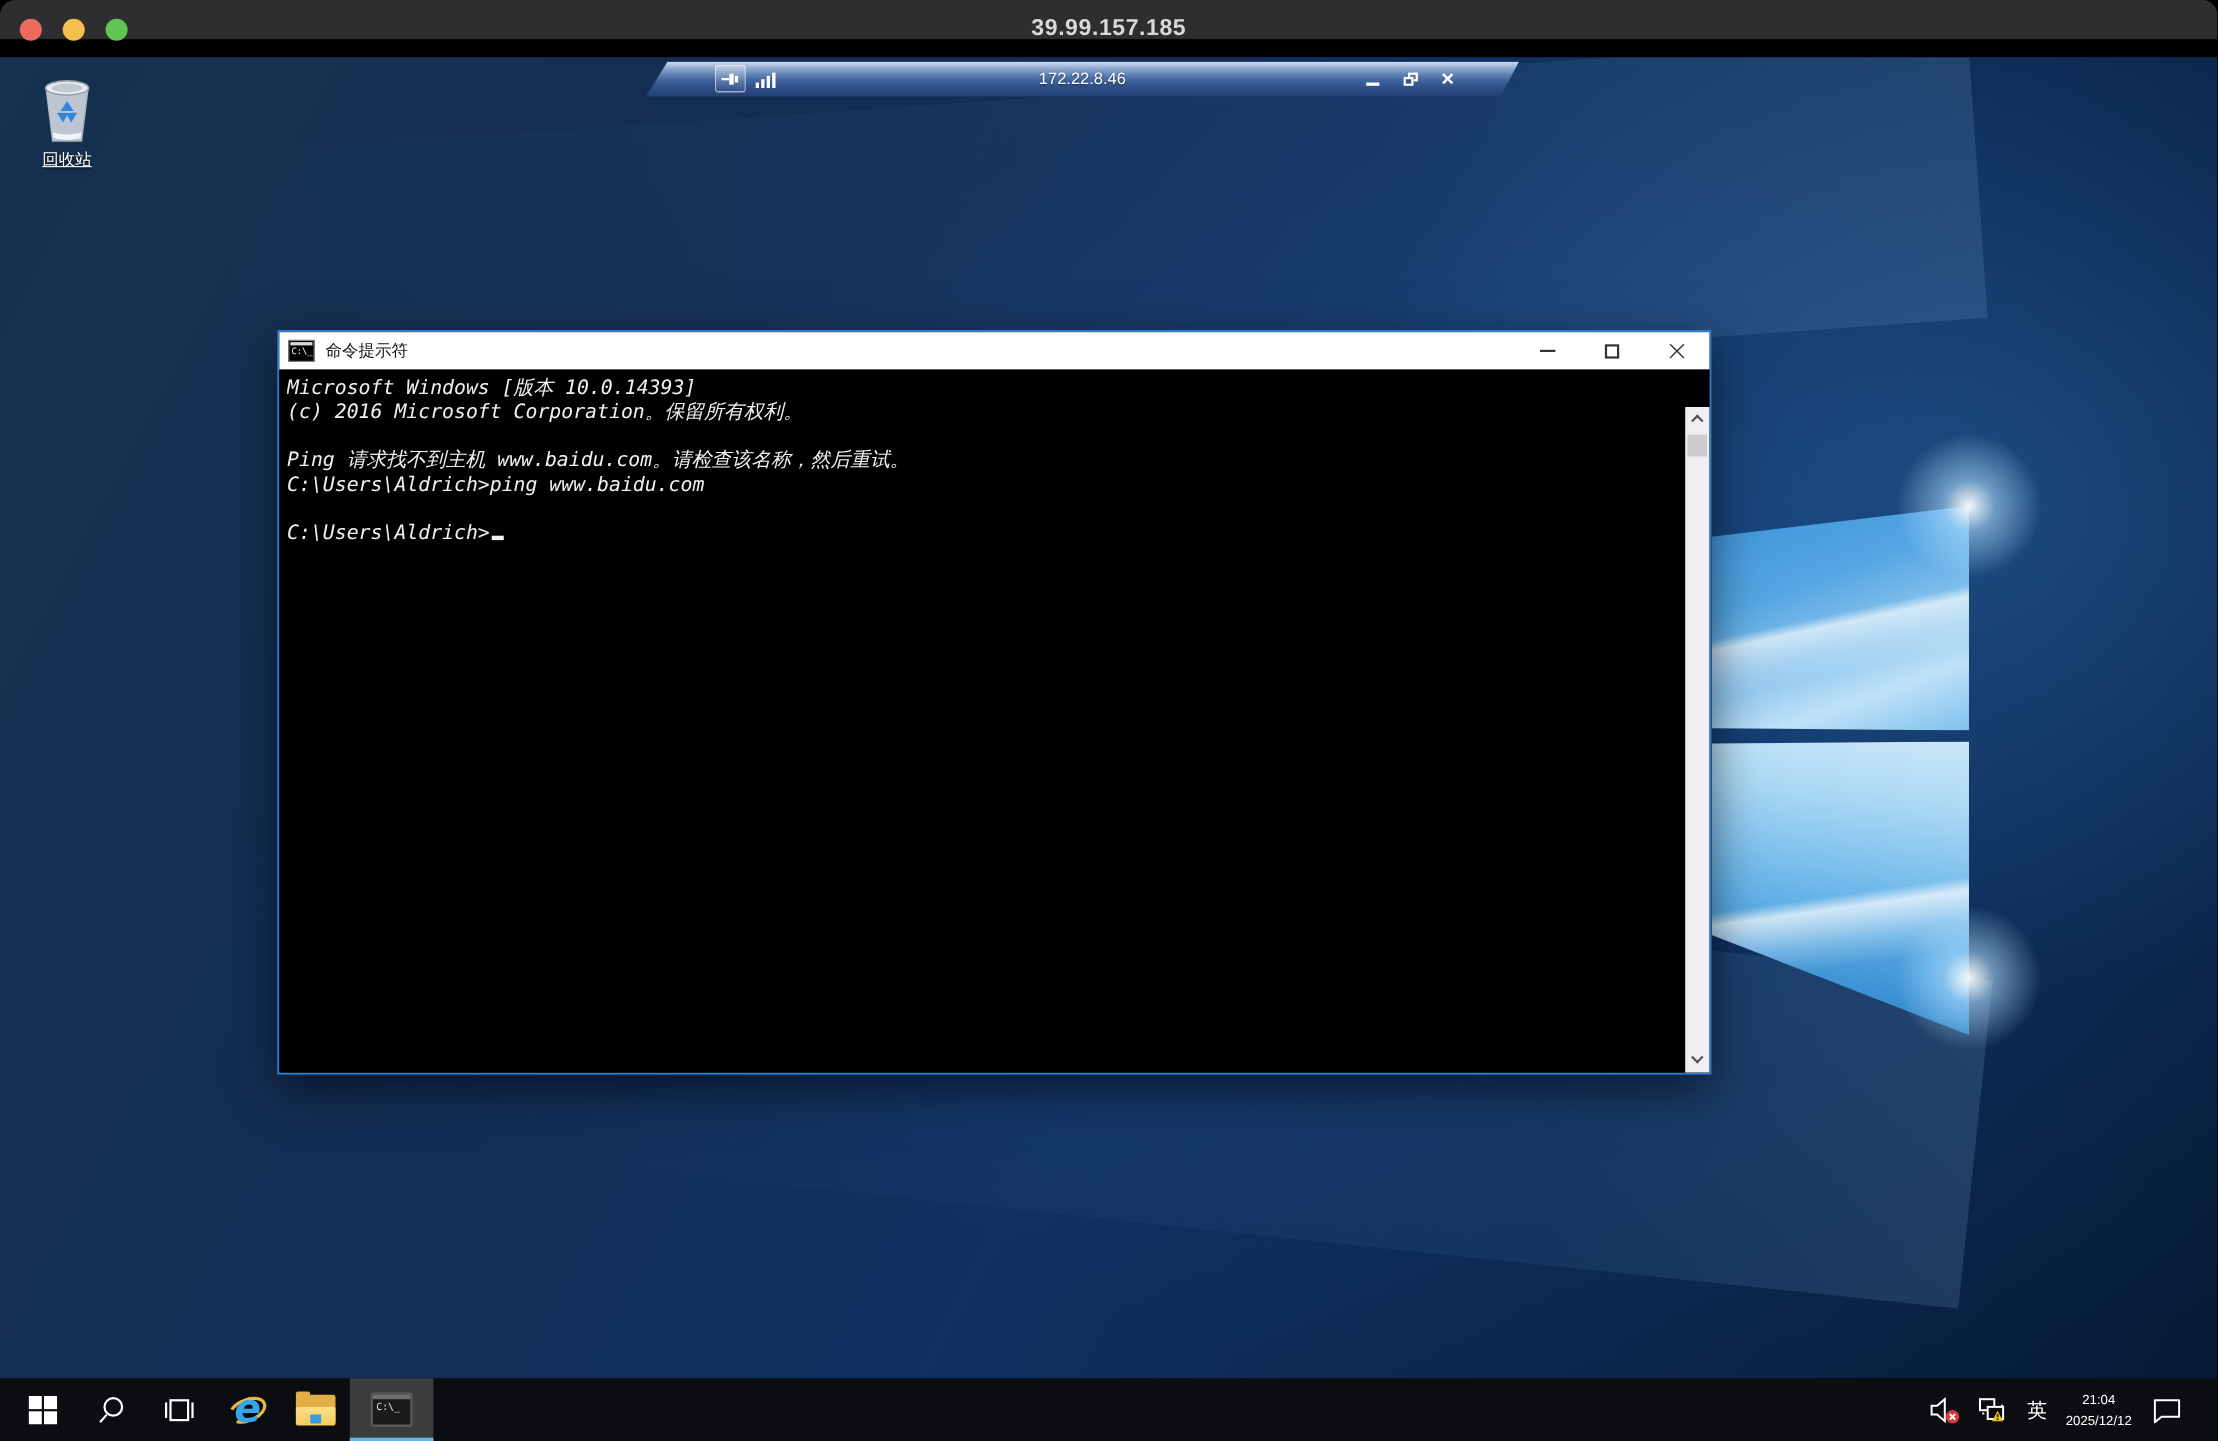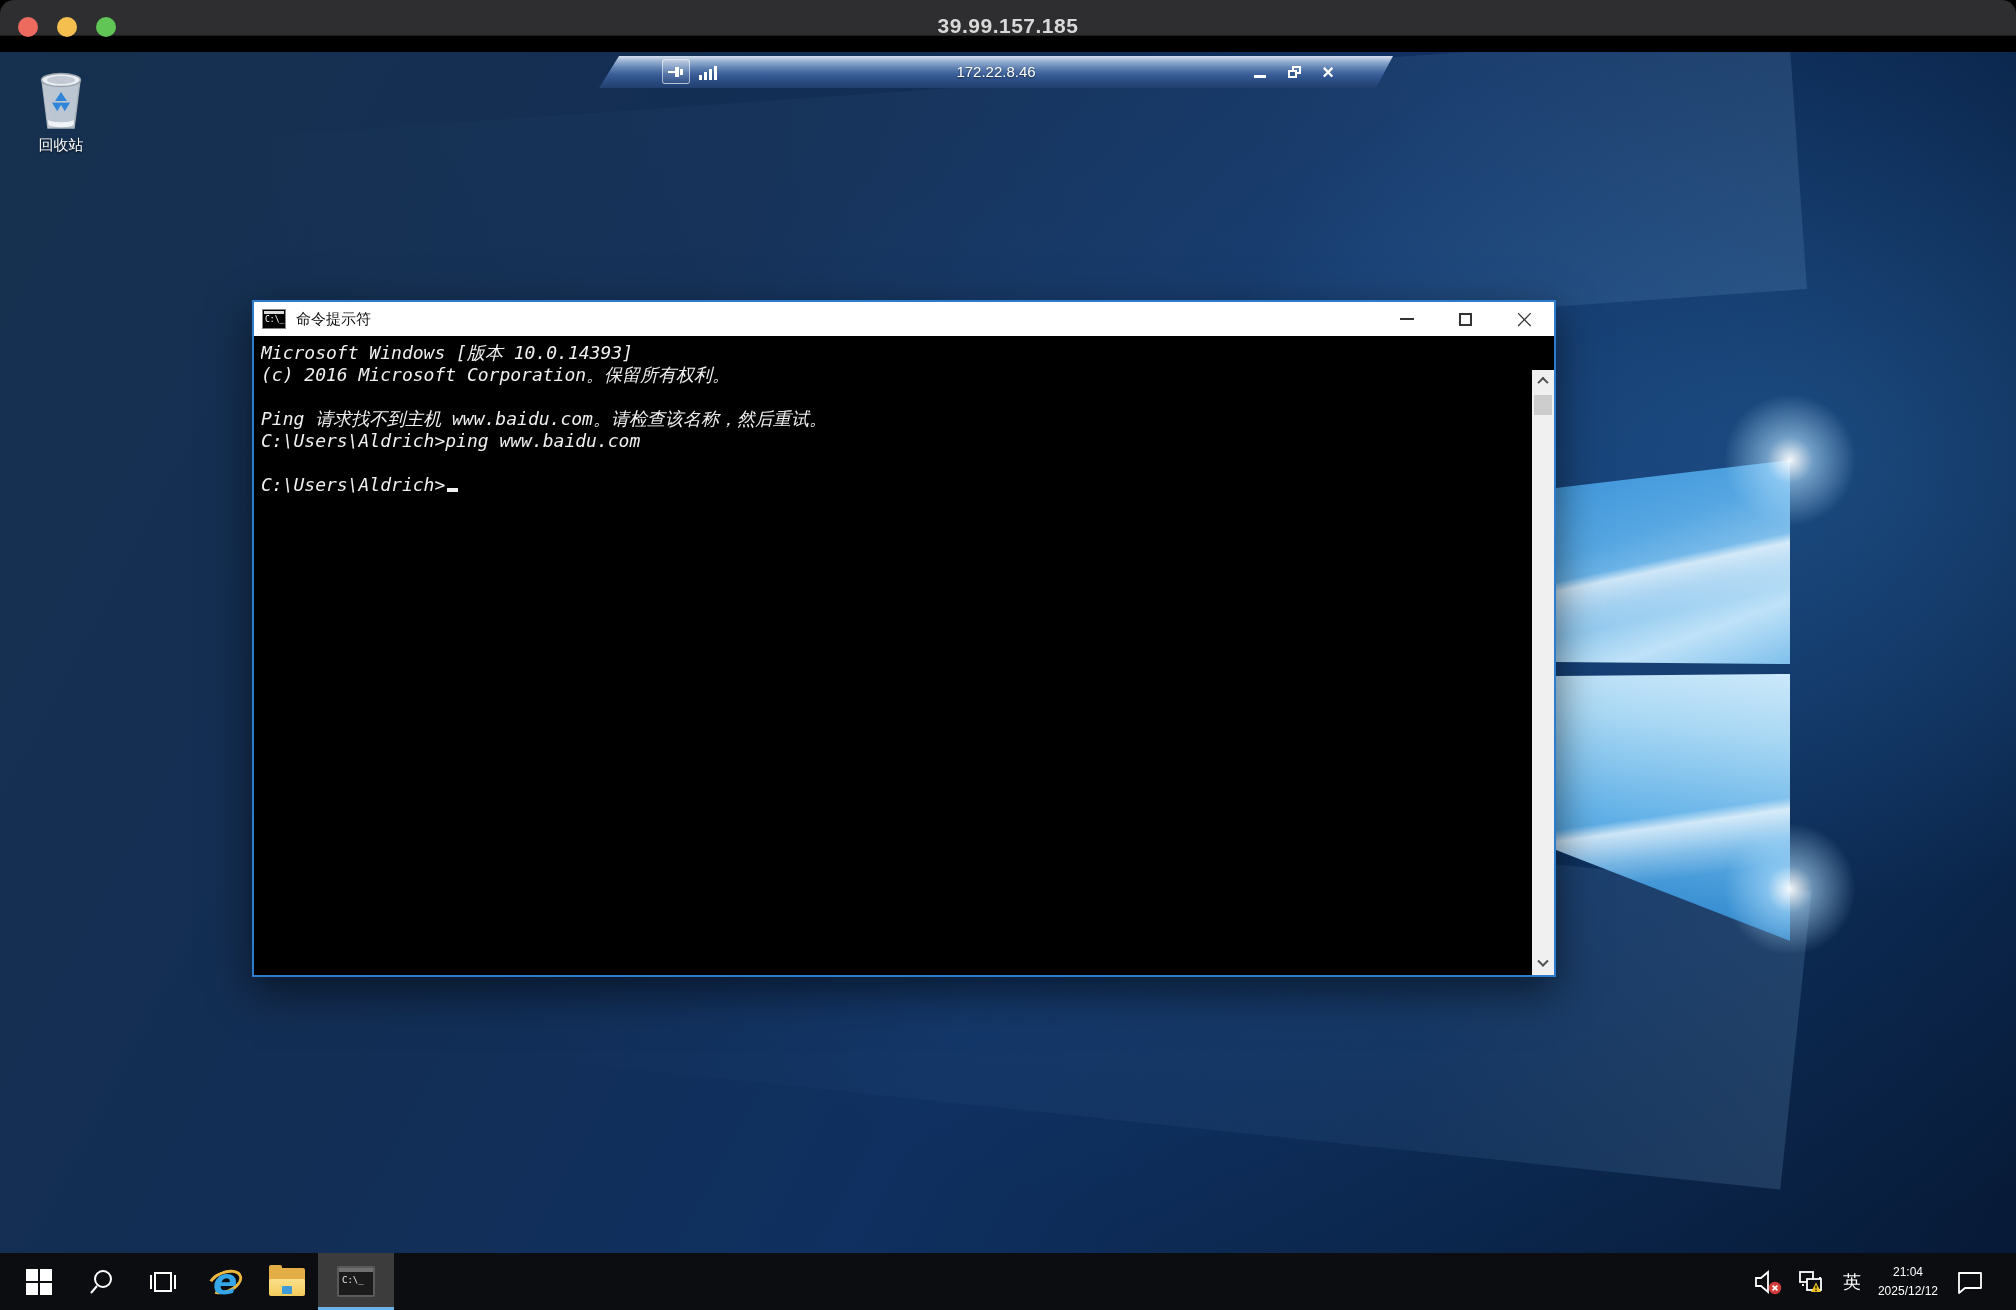--- a/index.html
+++ b/index.html
@@ -45,24 +45,24 @@
       linear-gradient(188deg, #cce8fa 0%, #a9d8f4 22%, #64b2e8 55%, #3a90d2 82%, #2a7ab8 100%);
     filter:drop-shadow(0 0 7px rgba(150,215,255,0.8)); }
   .glow { position:absolute; width:150px; height:150px; border-radius:50%; pointer-events:none;
     background:radial-gradient(circle, rgba(255,255,255,0.95) 0%, rgba(180,225,255,0.55) 22%, transparent 62%); }
   .glow-top { left:1715px; top:333px; }
   .glow-bottom { left:1715px; top:762px; }
 
   
   .recycle-bin { position:absolute; left:16px; top:14px; width:90px; text-align:center; }
   .recycle-bin svg { display:block; margin:0 auto; }
-  .recycle-label { margin-top:2px; color:#fff; font-size:15px; text-shadow:0 1px 2px rgba(0,0,0,0.9); }
-
-  
-  .rdp-bar { position:absolute; left:596px; top:56px; width:800px; height:32px;
+  .recycle-label { margin-top:2px; color:#fff; font-size:15px; text-shadow:0 1px 2px rgba(0,0,0,0.9);text-decoration:underline; }
+
+  
+  .rdp-bar { position:absolute; left:584px; top:56px; width:800px; height:32px;
     clip-path:polygon(23px 0, 797px 0, 780px 100%, 3px 100%);
     background:linear-gradient(#d4dfec 0%, #93acd0 18%, #5e81b2 38%, #3c609a 56%, #2c4f87 75%, #223f6f 100%); }
   .rdp-title { position:absolute; left:0; right:0; top:0; height:32px; line-height:32px; text-align:center;
     color:#fff; font-size:15px; text-shadow:0 1px 2px rgba(0,0,0,0.55); }
   .pin-btn { position:absolute; left:66px; top:3px; width:28px; height:25px; border-radius:3px;
     background:linear-gradient(rgba(255,255,255,0.30), rgba(255,255,255,0.06));
     border:1px solid rgba(255,255,255,0.55); display:flex; align-items:center; justify-content:center; }
   .signal-icon { position:absolute; left:103px; top:8px; width:20px; height:16px; display:flex; align-items:flex-end; gap:2px; }
   .signal-icon i { display:block; width:3px; background:#fff; }
   .sig1{height:5px}.sig2{height:8px}.sig3{height:11px}.sig4{height:14px}

